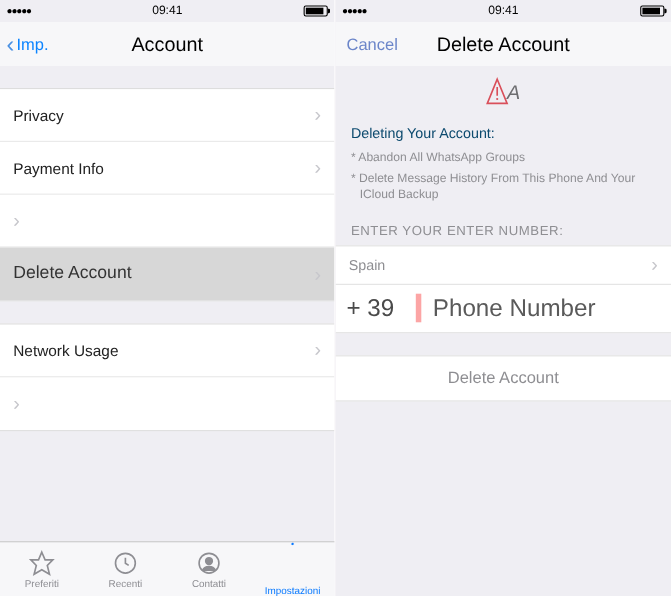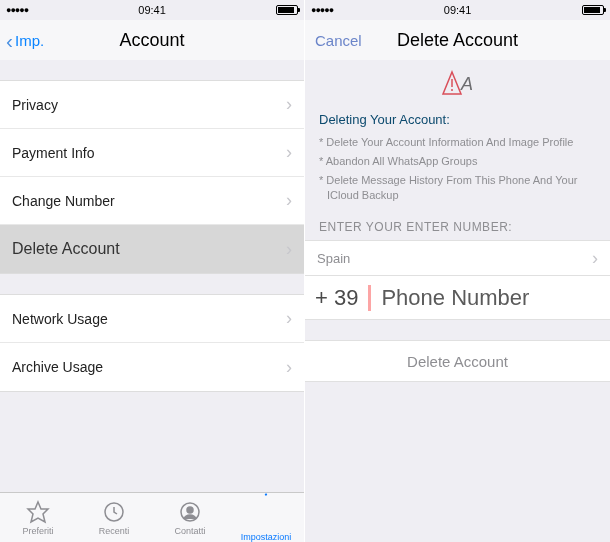--- a/index.html
+++ b/index.html
@@ -39,21 +39,21 @@
     .warn-section { display: flex; flex-direction: column; align-items: center; padding: 10px 0 6px; }
     .warn-icon { position: relative; margin-bottom: 6px; }
     .info-block { padding: 0 14px; font-size: 12px; color: #6d6d70; }
     .info-title { font-size: 13px; margin-bottom: 8px; color: #0c4a6e; }
     .bullets { list-style: none; }
     .bullets li { font-size: 11px; color: #8e8e92; margin-bottom: 4px; line-height: 1.35; padding-left: 8px; text-indent: -8px; }
     .bullets li::before { content: "* "; }
     .section-label { font-size: 12px; color: #8e8e92; padding: 14px 14px 6px; letter-spacing: 0.5px; }
     .input-row { background: #fff; border-top: 1px solid #e0e0e0; border-bottom: 1px solid #e0e0e0; height: 36px; display: flex; align-items: center; justify-content: space-between; padding: 0 12px; font-size: 13px; color: #8e8e92; gap: 40px; }
     .phone-row { background: #fff; border-bottom: 1px solid #e0e0e0; height: 44px; display: flex; align-items: center; padding: 0 10px; font-size: 22px; color: #4a4a4a; }
-    .cc-box { border-right: 3px solid #fca5a5; padding-right: 10px; margin-right: 10px; color: #4a4a4a; font-size: 22px; }
+    .cc-box { border-right: 5px solid #fca5a5; padding-right: 20px; margin-right: 10px; color: #4a4a4a; font-size: 22px; }
     .placeholder-big { color: #5a5a5a; font-size: 22px; }
     .delete-btn-wrap { margin-top: 20px; }
     .delete-btn { background: #fff; border-top: 1px solid #e0e0e0; border-bottom: 1px solid #e0e0e0; height: 42px; display: flex; align-items: center; justify-content: center; font-size: 15px; color: #8e8e92; }
     .gap20 { height: 20px; }
   </style>
 </head>
 <body>
 
 <div class="phone phone-left">
   <div class="status-bar">
@@ -81,36 +81,34 @@
     <div class="group">
       <div class="row">
         <span>Privacy</span>
         <span class="chevron">›</span>
       </div>
       <div class="row">
         <span>Payment Info</span>
         <span class="chevron">›</span>
       </div>
       <div class="row">
-        <span>Change Number</span>
         <span class="chevron">›</span>
       </div>
       <div class="row selected">
         <span>Delete Account</span>
         <span class="chevron">›</span>
       </div>
     </div>
     <div class="gap20"></div>
     <div class="group">
       <div class="row">
         <span>Network Usage</span>
         <span class="chevron">›</span>
       </div>
       <div class="row">
-        <span>Archive Usage</span>
         <span class="chevron">›</span>
       </div>
     </div>
   </div>
 
   <div class="tab-bar">
     <div class="tab">
       <svg viewBox="0 0 24 24" fill="none" stroke="#8e8e93" stroke-width="1.5">
           <polygon points="12,2 15,9 22,9 17,14 19,22 12,18 5,22 7,14 2,9 9,9"></polygon>
         </svg>
@@ -166,21 +164,20 @@
           <polygon points="11,2 20,24 2,24" fill="none" stroke="#d94f5a" stroke-width="1.5"></polygon>
           <line x1="11" y1="9" x2="11" y2="17" stroke="#d94f5a" stroke-width="1.5"></line>
           <circle cx="11" cy="20" r="1" fill="#d94f5a"></circle>
           <text x="20" y="20" font-size="18" fill="#6d6d70" font-style="italic">A</text>
         </svg>
       </div>
     </div>
     <div class="info-block">
       <div class="info-title">Deleting Your Account:</div>
       <ul class="bullets">
-        <li>Delete Your Account Information And Image Profile</li>
         <li>Abandon All WhatsApp Groups</li>
         <li>Delete Message History From This Phone And Your ICloud Backup</li>
       </ul>
     </div>
     <div class="section-label">ENTER YOUR ENTER NUMBER:</div>
     <div class="input-row">
       <span>Spain</span>
       <span class="chevron">›</span>
     </div>
     <div class="phone-row">

